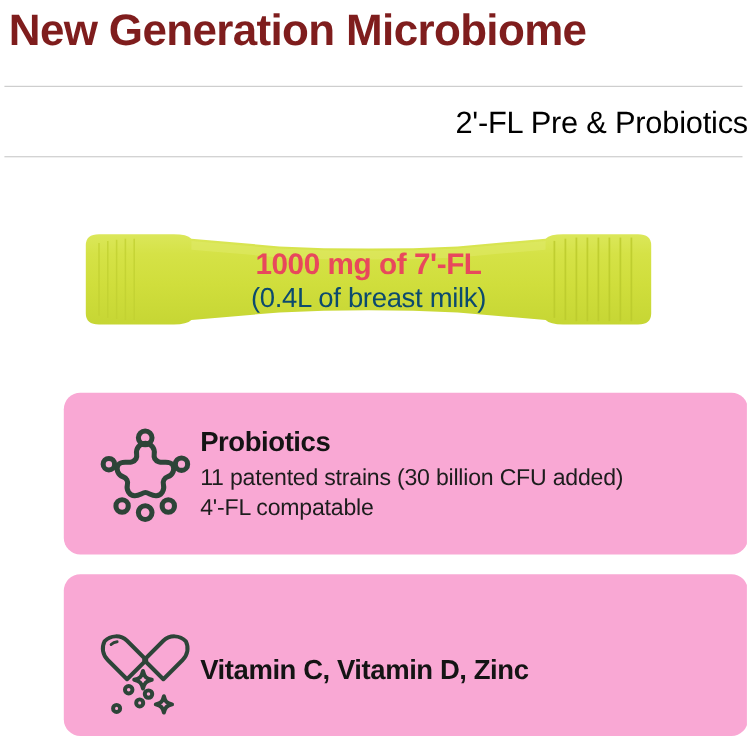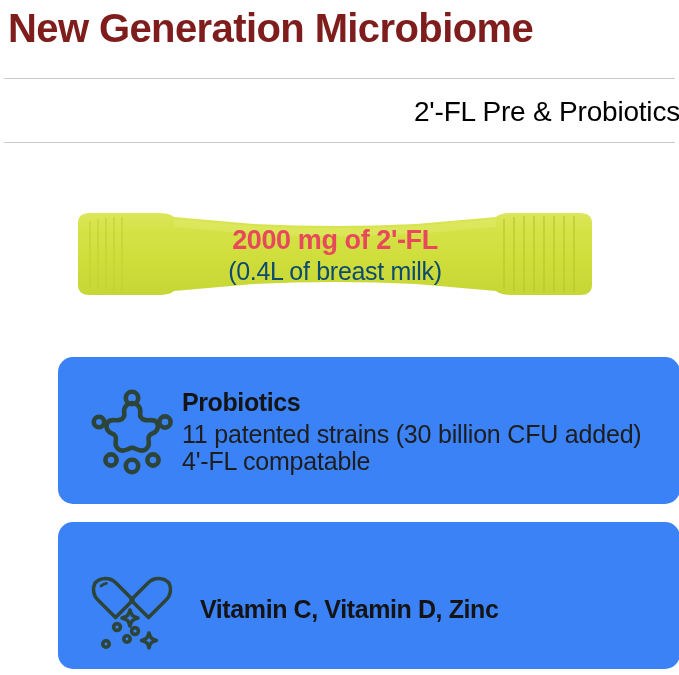--- a/index.html
+++ b/index.html
@@ -94,59 +94,58 @@
     letter-spacing: -0.3px;
     color: #0c4a6e;
     white-space: nowrap;
   }
 
   
   .card {
     position: absolute;
     left: 58px;
     width: 622px;
-    background: #3b82f6;
+    background: #f9a8d4;
     border-radius: 15px;
     box-sizing: border-box;
     display: flex;
     align-items: flex-start;
     justify-content: space-between;
   }
   .card-probiotics {
     top: 357px;
     height: 147px;
     padding: 30px 0 0 28px;
   }
   .card-vitamins {
     top: 522px;
     height: 147px;
     padding: 28px 0 0 28px;
     align-items: center;
-    gap: 18px;
   }
   .card-icon {
     width: 92px;
     flex: 0 0 92px;
     display: flex;
     align-items: flex-start;
     justify-content: center;
   }
   .card-vitamins .card-icon { align-items: center; margin-top: -8px; }
   .card-body { flex: 1; padding-left: 4px; }
 
   .card-heading {
     font-size: 25px;
     line-height: 31px;
     font-weight: 700;
     letter-spacing: -0.4px;
     color: #141414;
     margin: 0 0 3px 0;
   }
   .card-line {
-    font-size: 25px;
+    font-size: 21px;
     line-height: 27px;
     font-weight: 400;
     letter-spacing: -0.2px;
     color: #1d1d1d;
     white-space: nowrap;
   }
   .card-heading-big {
     font-size: 25px;
     line-height: 33px;
     font-weight: 700;
@@ -199,21 +198,21 @@
       <line x1="460" y1="11" x2="460" y2="87"></line>
       <line x1="470" y1="11" x2="470" y2="87"></line>
       <line x1="480" y1="11" x2="480" y2="87"></line>
       <line x1="490" y1="11" x2="490" y2="87"></line>
       <line x1="500" y1="11" x2="500" y2="87"></line>
     </g>
 
     <path d="M100 14 L180 21 Q261 25 342 21 L422 14 L422 22 L342 29 Q261 33 180 29 L100 22 Z" fill="#e2ec6e" opacity="0.45"></path>
   </svg>
   <div class="stick-text">
-    <div class="stick-line1">2000 mg of 2'-FL</div>
+    <div class="stick-line1">1000 mg of 7'-FL</div>
     <div class="stick-line2">(0.4L of breast milk)</div>
   </div>
 </div>
 
 <div class="card card-probiotics">
   <div class="card-icon">
     <svg width="88" height="88" viewBox="0 0 88 88">
       <g fill="none" stroke="#2d4438" stroke-width="4.6" stroke-linecap="round" stroke-linejoin="round">
 
         <path d="M44 16

